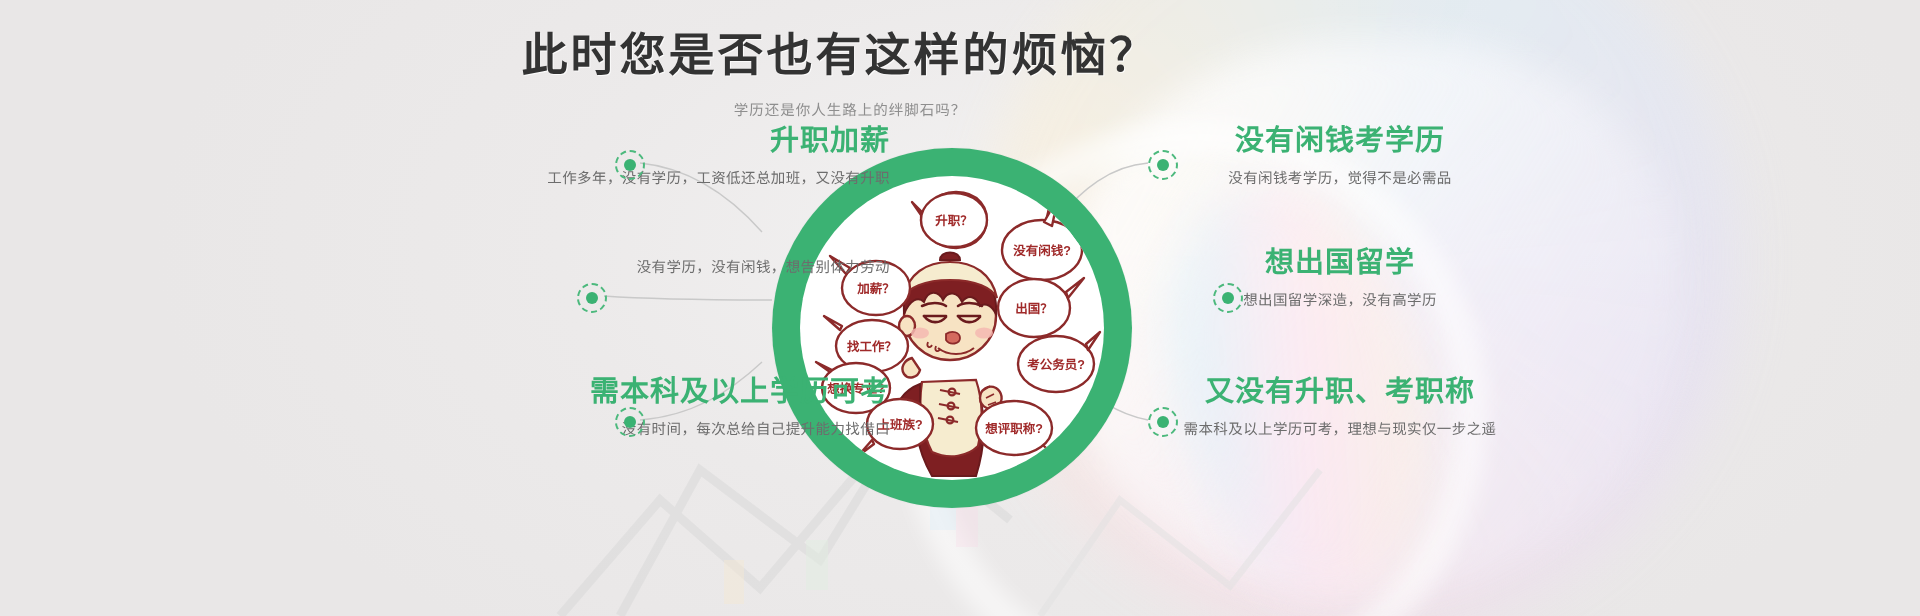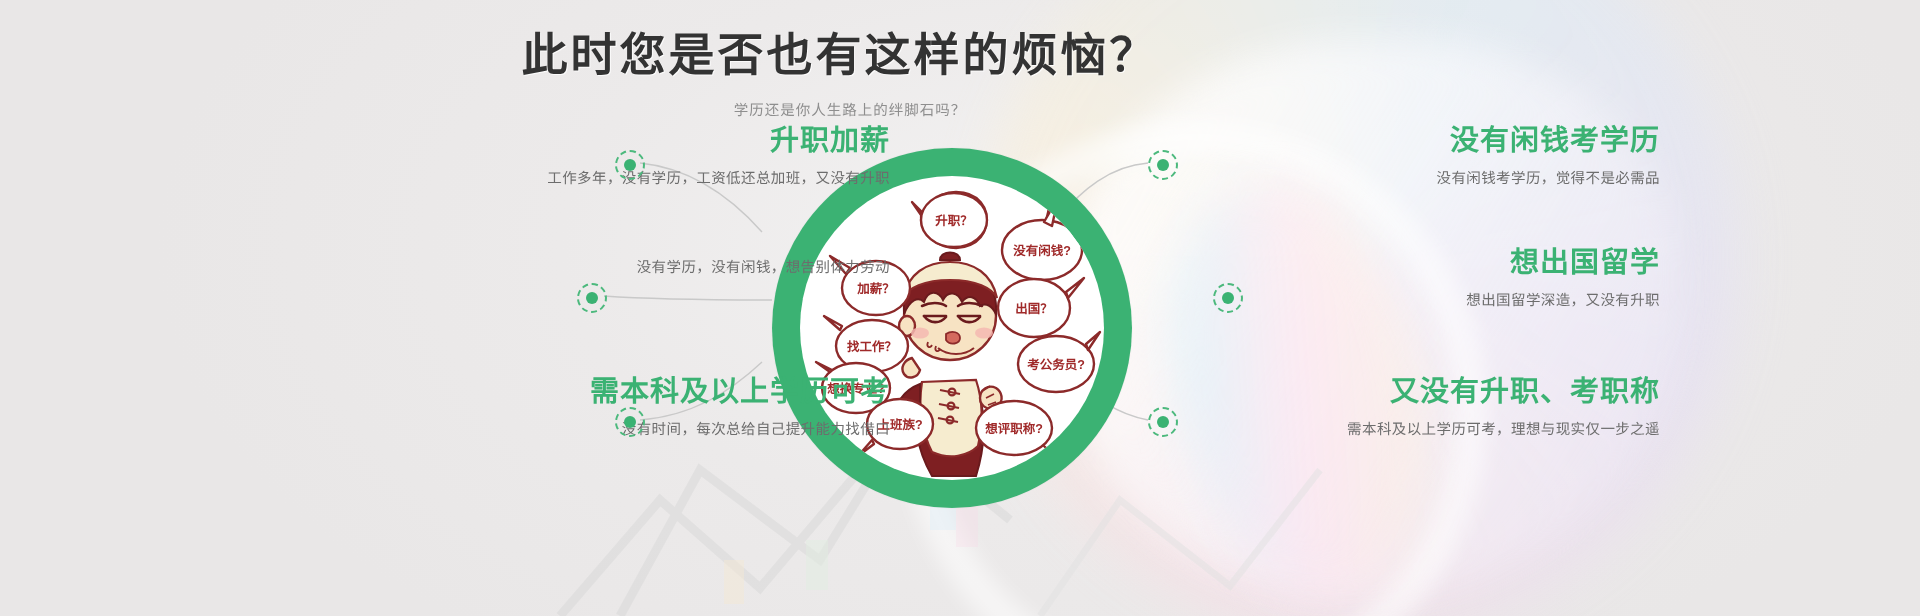--- a/index.html
+++ b/index.html
@@ -72,21 +72,21 @@
   .item{position:absolute;width:640px;}
   .item .title{
     font-size:29px;font-weight:bold;color:#3bb273;
     line-height:1.15;letter-spacing:1px;white-space:nowrap;
   }
   .item .desc{
     font-size:14.5px;color:#6d6d6d;margin-top:9px;white-space:nowrap;
     letter-spacing:.4px;
   }
   #col-left .item{text-align:right;}
-  #col-right .item{text-align:right;}
+  #col-right .item{text-align:center;}
 
   
   .row1{top:124px;}
   .row2{top:246px;}
   .row3{top:375px;}
 
   
   .marker{
     position:absolute;width:26px;height:26px;border-radius:50%;
     border:2px dashed #4cb97d;
@@ -305,21 +305,21 @@
     </div>
   </div>
 
   <div class="col" id="col-right">
     <div class="item row1">
       <div class="title">没有闲钱考学历</div>
       <div class="desc">没有闲钱考学历，觉得不是必需品</div>
     </div>
     <div class="item row2">
       <div class="title">想出国留学</div>
-      <div class="desc">想出国留学深造，又没有升职</div>
+      <div class="desc">想出国留学深造，没有高学历</div>
     </div>
     <div class="item row3">
       <div class="title">又没有升职、考职称</div>
       <div class="desc">需本科及以上学历可考，理想与现实仅一步之遥</div>
     </div>
   </div>
 
   <div class="marker m-l1"></div>
   <div class="marker m-l2"></div>
   <div class="marker m-l3"></div>

